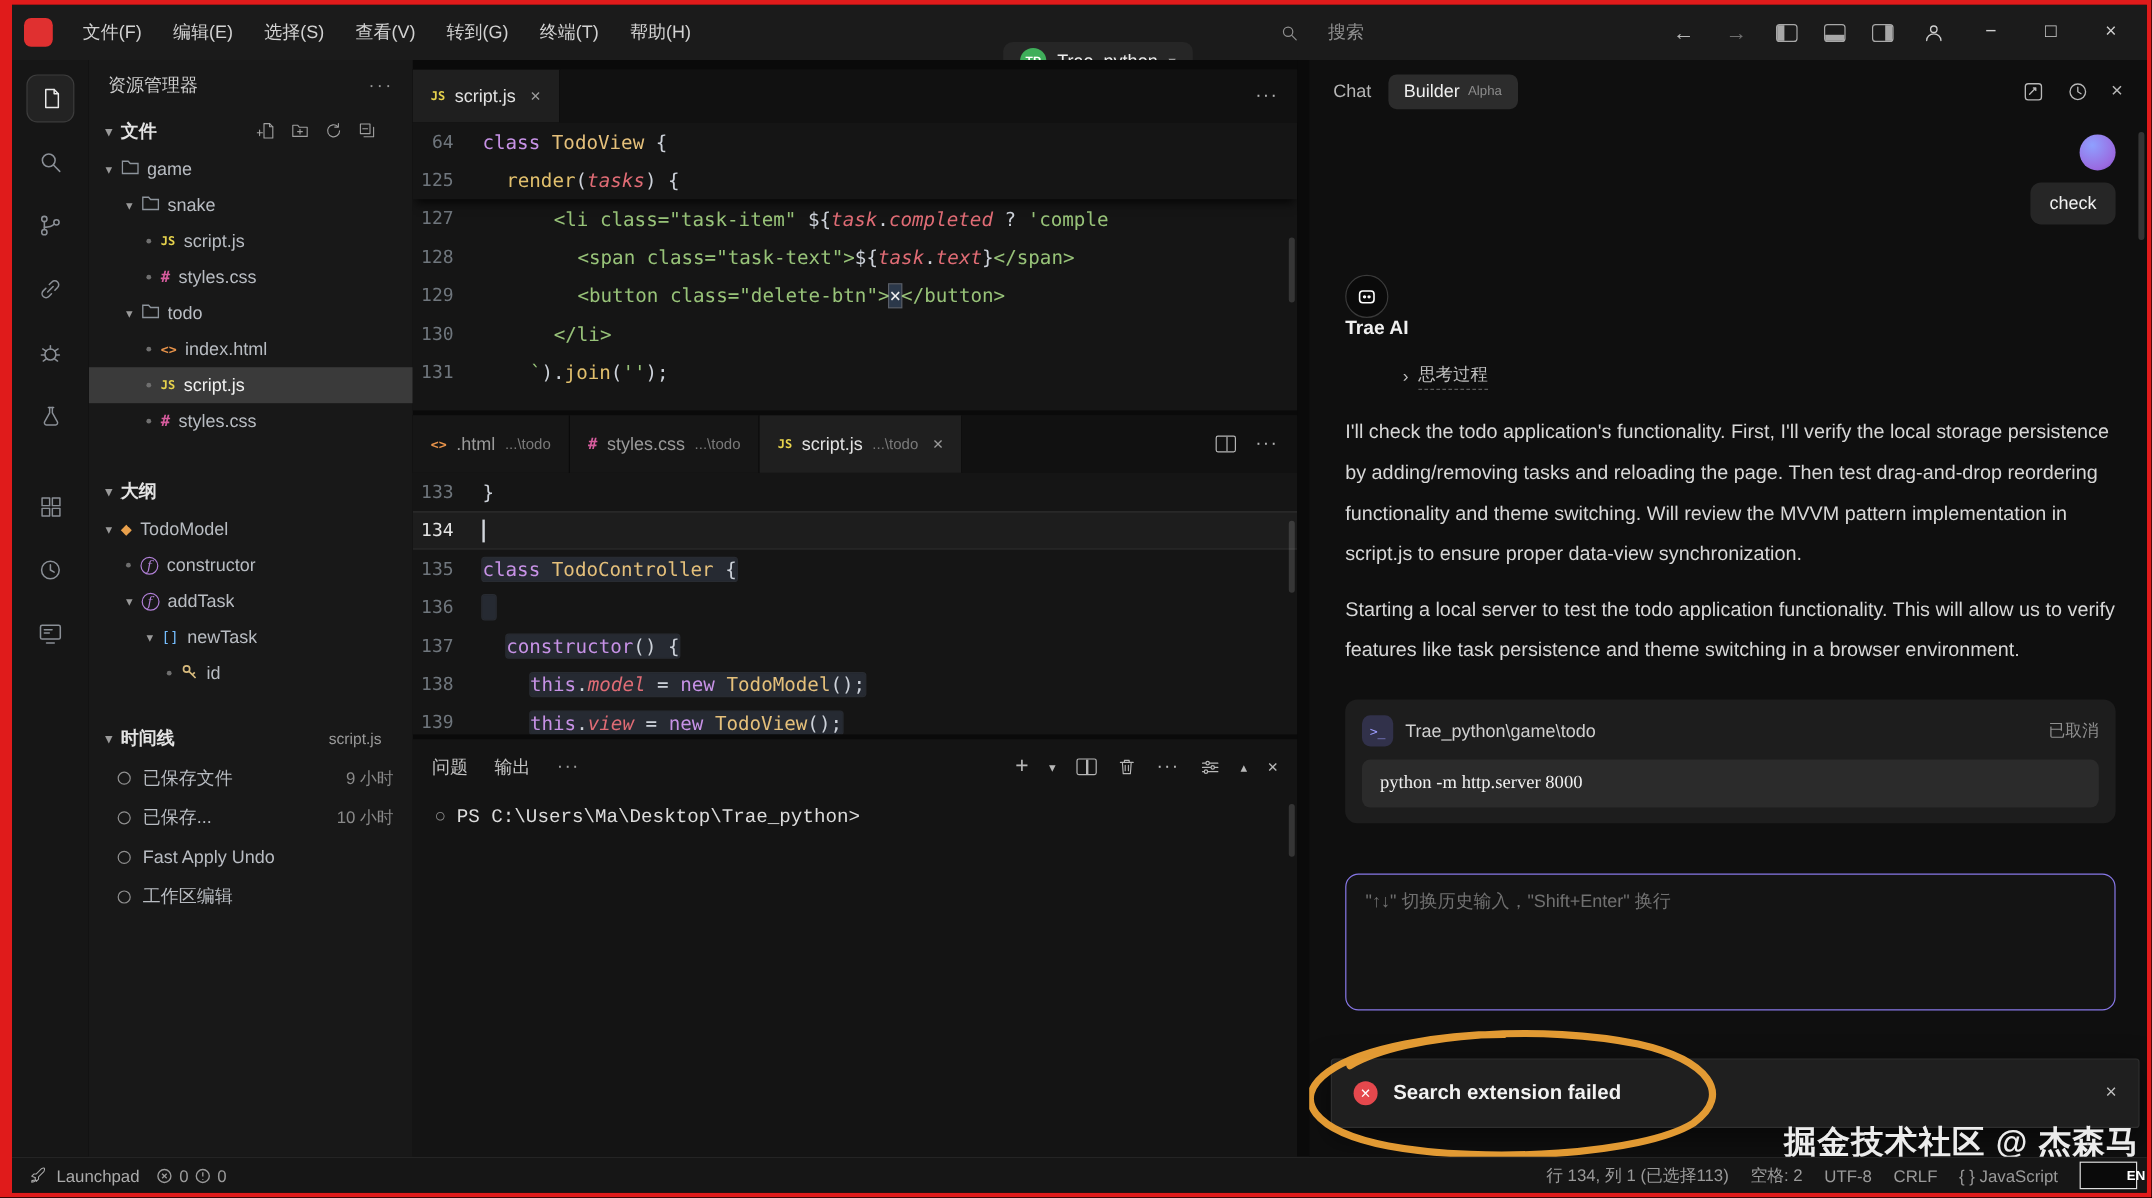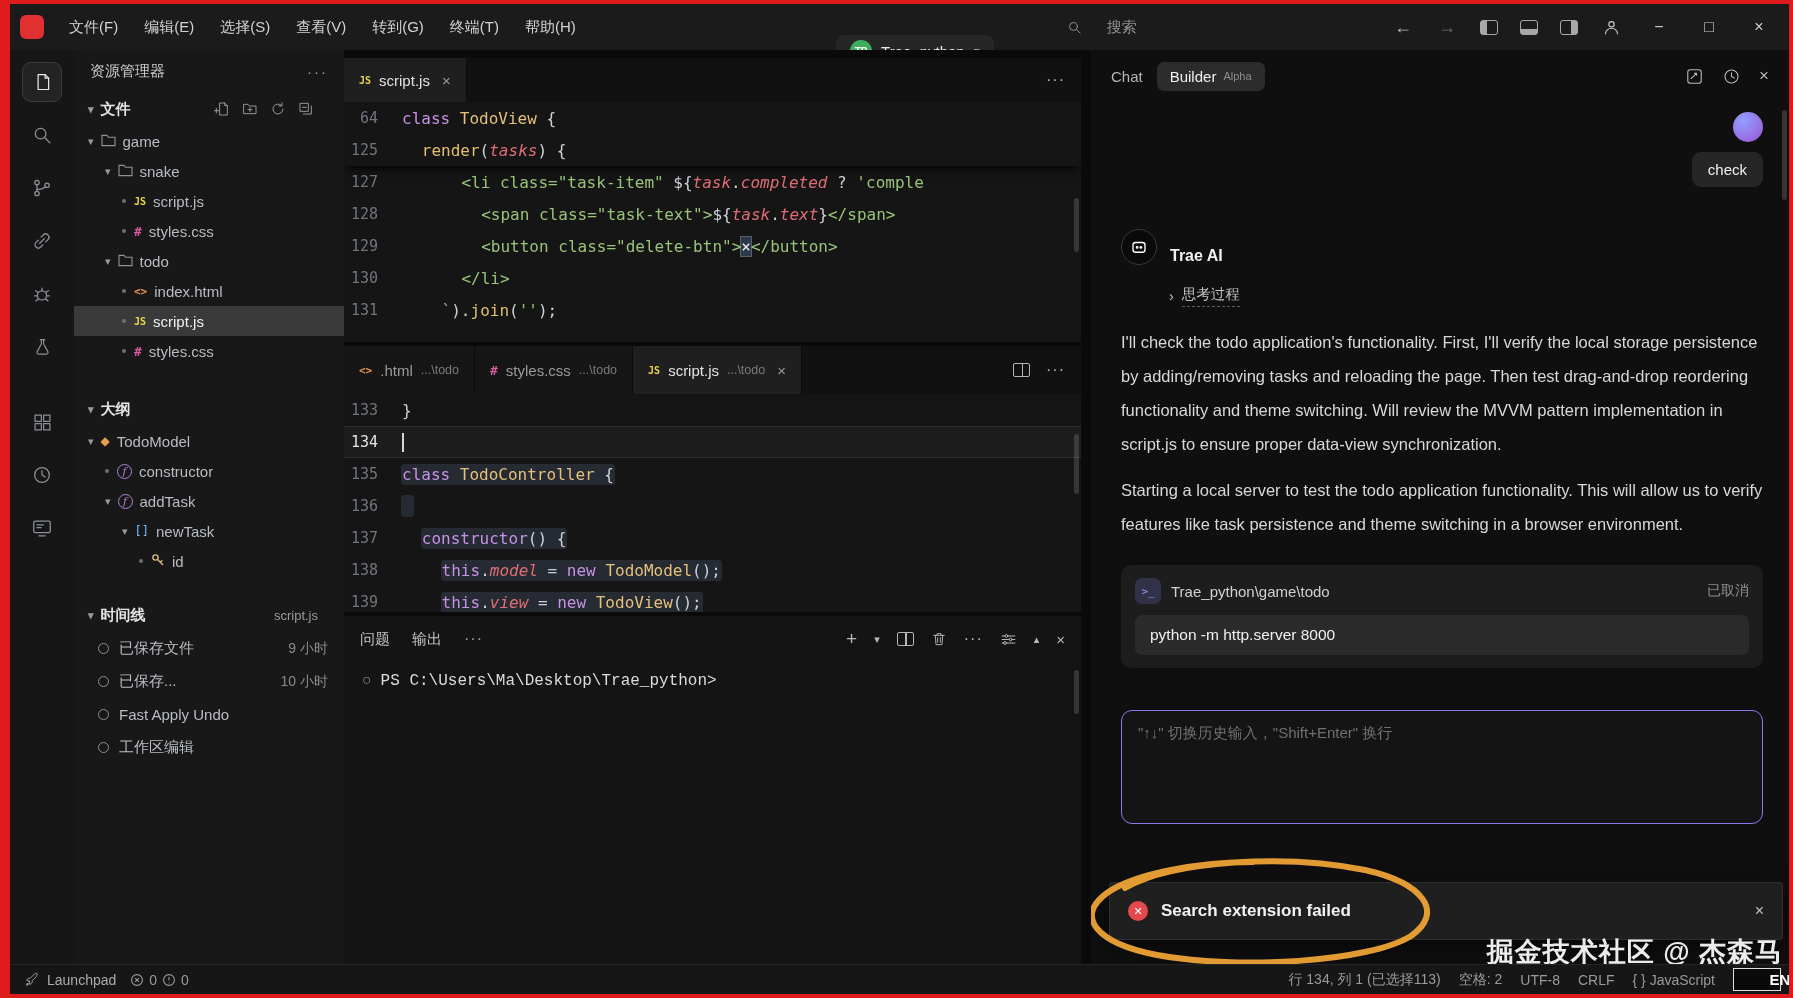--- a/index.html
+++ b/index.html
@@ -101,47 +101,47 @@
   .chat{flex:0 0 698px;background:#0f0f0f;position:relative;display:flex;flex-direction:column;overflow:hidden;color:#d6d6d6;}
   .chat-head{flex:0 0 52px;display:flex;align-items:center;padding:0 20px;gap:14px;}
   .chat-tab{color:#b5b5b5;font-size:15px;}
   .builder-pill{background:#2c2c2c;border-radius:7px;padding:6px 13px;display:flex;align-items:center;gap:7px;color:#efefef;font-size:15px;}
   .alpha{font-size:11px;color:#8d8d8d;}
   .chat-head .head-actions{margin-left:auto;display:flex;gap:18px;align-items:center;color:#b8b8b8;}
   .chat-body{flex:1;display:flex;flex-direction:column;padding:0 26px 0 30px;position:relative;}
   .user-block{display:flex;flex-direction:column;align-items:flex-end;margin-top:10px;}
   .user-avatar{width:30px;height:30px;border-radius:50%;background:radial-gradient(circle at 35% 30%,#8fa0ff,#9a6ae0 70%,#6a4ab8);}
   .user-bubble{margin-top:10px;background:#262626;border-radius:9px;padding:9px 16px;color:#f0f0f0;font-size:15px;}
-  .ai-row{display:flex;align-items:flex-end;gap:13px;margin-top:42px;}
+  .ai-row{display:flex;align-items:flex-start;gap:0;margin-top:42px;flex-direction:column;}
   .ai-avatar{width:36px;height:36px;border-radius:50%;background:#0a0a0a;border:1px solid #3a3a3a;display:flex;align-items:center;justify-content:center;}
   .ai-name{font-weight:bold;color:#f0f0f0;font-size:16px;}
   .thinking{margin-top:20px;margin-left:48px;color:#bfbfbf;font-size:14.5px;display:flex;align-items:center;gap:8px;}
   .thinking .lbl{border-bottom:1px dashed #5a5a5a;padding-bottom:2px;}
   .chat-p{margin-top:18px;font-size:16.5px;line-height:34px;color:#d8d8d8;}
   .chat-p + .chat-p{margin-top:12px;}
   .cmd-card{margin-top:24px;background:#1d1d1d;border-radius:10px;padding:13px 14px;}
   .cmd-head{display:flex;align-items:center;gap:10px;}
   .cmd-ic{width:26px;height:26px;border-radius:7px;background:#31314a;color:#9d9dff;font-family:"DejaVu Sans Mono",monospace;font-size:11px;display:flex;align-items:center;justify-content:center;}
   .cmd-path{font-size:15px;color:#d0d0d0;}
   .cmd-status{margin-left:auto;color:#8f8f8f;font-size:14px;}
-  .cmd-code{margin-top:11px;background:#2b2b2b;border-radius:7px;padding:11px 15px;font-family:Liberation Sans, sans-serif;font-size:15.5px;color:#f0f0f0;}
+  .cmd-code{margin-top:11px;background:#2b2b2b;border-radius:7px;padding:11px 15px;font-family:Liberation Serif, serif;font-size:15.5px;color:#f0f0f0;}
   .chat-input{margin-top:42px;height:114px;border:1.5px solid #8878e8;border-radius:11px;background:#141414;padding:13px 16px;color:#707070;font-size:15px;}
   .toast{position:absolute;left:18px;right:6px;top:832px;height:58px;background:#1f1f1f;border:1px solid #2e2e2e;border-radius:3px;box-shadow:0 8px 24px rgba(0,0,0,.55);display:flex;align-items:center;padding:0 18px;gap:13px;z-index:20;}
   .err-ic{width:20px;height:20px;border-radius:50%;background:#e5484d;color:#fff;font-size:11px;display:flex;align-items:center;justify-content:center;flex:0 0 auto;}
   .toast-text{font-size:17px;font-weight:600;color:#f2f2f2;}
   .toast-x{margin-left:auto;color:#c0c0c0;font-size:16px;}
   .annot{position:absolute;left:-18px;top:804px;z-index:30;pointer-events:none;}
   .watermark{position:absolute;right:6px;top:884px;z-index:40;font-size:27px;font-weight:700;color:#ffffff;opacity:.92;letter-spacing:1px;white-space:nowrap;}
   .chat-scroll{position:absolute;right:2px;top:60px;width:5px;height:90px;border-radius:3px;background:rgba(255,255,255,.16);}
   
   .statusbar{flex:0 0 30px;background:#161616;border-top:1px solid #242424;display:flex;align-items:center;color:#9a9a9a;font-size:14px;padding:0 8px 0 14px;gap:14px;}
   .sb-left{display:flex;align-items:center;gap:8px;color:#ababab;}
   .sb-problems{display:flex;align-items:center;gap:5px;}
   .sb-right{margin-left:auto;display:flex;align-items:center;gap:18px;}
-  .ime-box{width:30px;height:23px;background:#0a0a0a;border:1px solid #dedede;color:#fff;font-weight:bold;font-size:15px;display:flex;align-items:center;justify-content:center;padding-left:46px;}
+  .ime-box{width:30px;height:23px;background:#0a0a0a;border:1px solid #dedede;color:#fff;font-weight:bold;font-size:11px;display:flex;align-items:center;justify-content:center;padding-left:46px;}
   .circ-ic{width:14px;height:14px;}
 </style>
 </head>
 <body>
 
 <div class="window">
 
   <header class="titlebar">
     <div class="logo"></div>
     <nav class="menus" id="menus">

